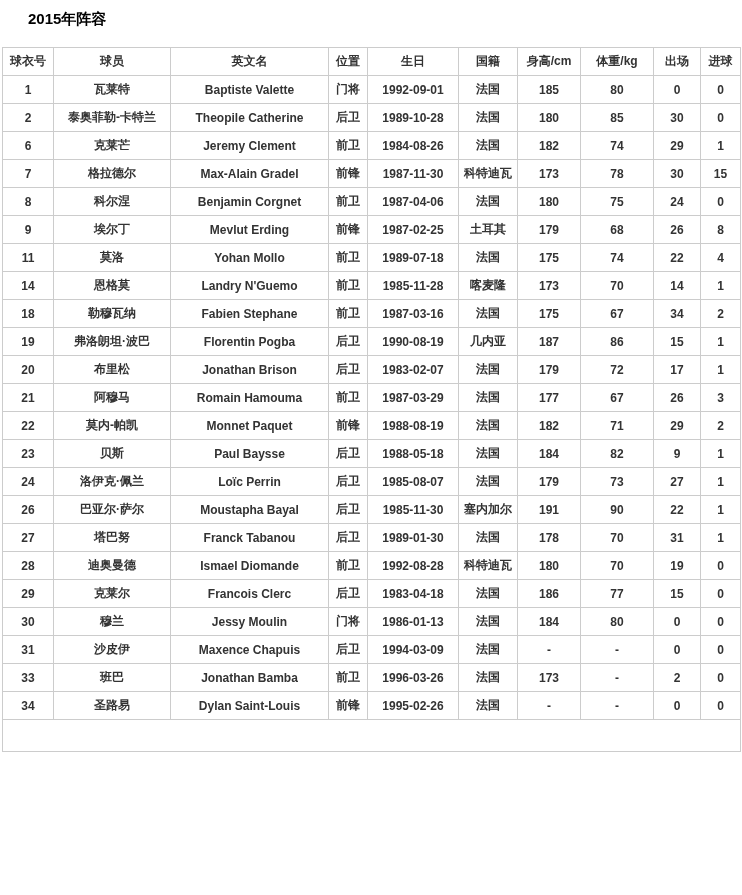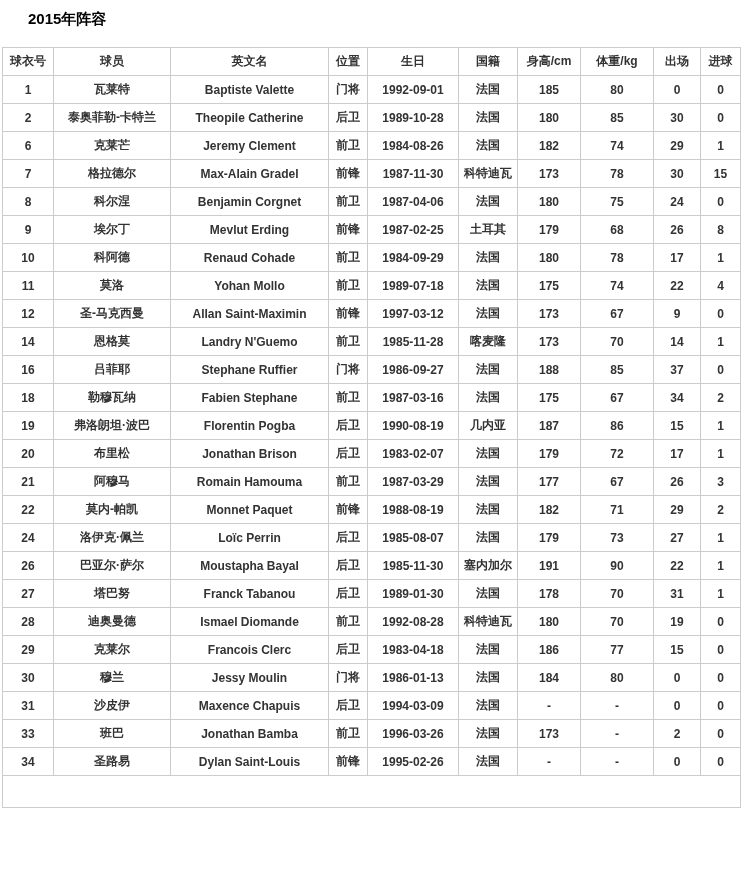--- a/index.html
+++ b/index.html
@@ -157,80 +157,44 @@
           <td>Mevlut Erding</td>
           <td>前锋</td>
           <td>1987-02-25</td>
           <td>土耳其</td>
           <td>179</td>
           <td>68</td>
           <td>26</td>
           <td>8</td>
         </tr>
         <tr>
-          <td>10</td>
-          <td>科阿德</td>
-          <td>Renaud Cohade</td>
-          <td>前卫</td>
-          <td>1984-09-29</td>
-          <td>法国</td>
-          <td>180</td>
-          <td>78</td>
-          <td>17</td>
-          <td>1</td>
-        </tr>
-        <tr>
           <td>11</td>
           <td>莫洛</td>
           <td>Yohan Mollo</td>
           <td>前卫</td>
           <td>1989-07-18</td>
           <td>法国</td>
           <td>175</td>
           <td>74</td>
           <td>22</td>
           <td>4</td>
-        </tr>
-        <tr>
-          <td>12</td>
-          <td>圣-马克西曼</td>
-          <td>Allan Saint-Maximin</td>
-          <td>前锋</td>
-          <td>1997-03-12</td>
-          <td>法国</td>
-          <td>173</td>
-          <td>67</td>
-          <td>9</td>
-          <td>0</td>
         </tr>
         <tr>
           <td>14</td>
           <td>恩格莫</td>
           <td>Landry N'Guemo</td>
           <td>前卫</td>
           <td>1985-11-28</td>
           <td>喀麦隆</td>
           <td>173</td>
           <td>70</td>
           <td>14</td>
           <td>1</td>
         </tr>
         <tr>
-          <td>16</td>
-          <td>吕菲耶</td>
-          <td>Stephane Ruffier</td>
-          <td>门将</td>
-          <td>1986-09-27</td>
-          <td>法国</td>
-          <td>188</td>
-          <td>85</td>
-          <td>37</td>
-          <td>0</td>
-        </tr>
-        <tr>
           <td>18</td>
           <td>勒穆瓦纳</td>
           <td>Fabien Stephane</td>
           <td>前卫</td>
           <td>1987-03-16</td>
           <td>法国</td>
           <td>175</td>
           <td>67</td>
           <td>34</td>
           <td>2</td>
@@ -275,20 +239,32 @@
           <td>22</td>
           <td>莫内-帕凯</td>
           <td>Monnet Paquet</td>
           <td>前锋</td>
           <td>1988-08-19</td>
           <td>法国</td>
           <td>182</td>
           <td>71</td>
           <td>29</td>
           <td>2</td>
+        </tr>
+        <tr>
+          <td>23</td>
+          <td>贝斯</td>
+          <td>Paul Baysse</td>
+          <td>后卫</td>
+          <td>1988-05-18</td>
+          <td>法国</td>
+          <td>184</td>
+          <td>82</td>
+          <td>9</td>
+          <td>1</td>
         </tr>
         <tr>
           <td>24</td>
           <td>洛伊克·佩兰</td>
           <td>Loïc Perrin</td>
           <td>后卫</td>
           <td>1985-08-07</td>
           <td>法国</td>
           <td>179</td>
           <td>73</td>

